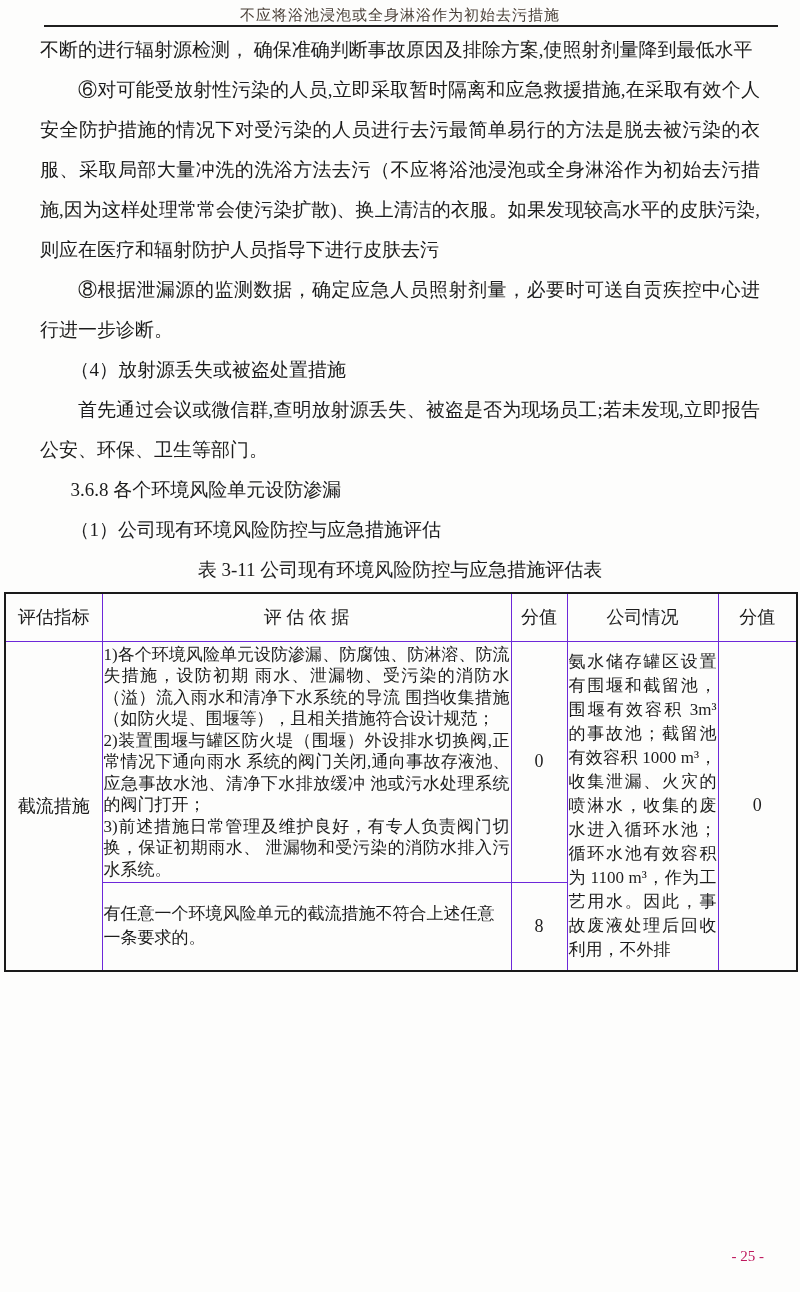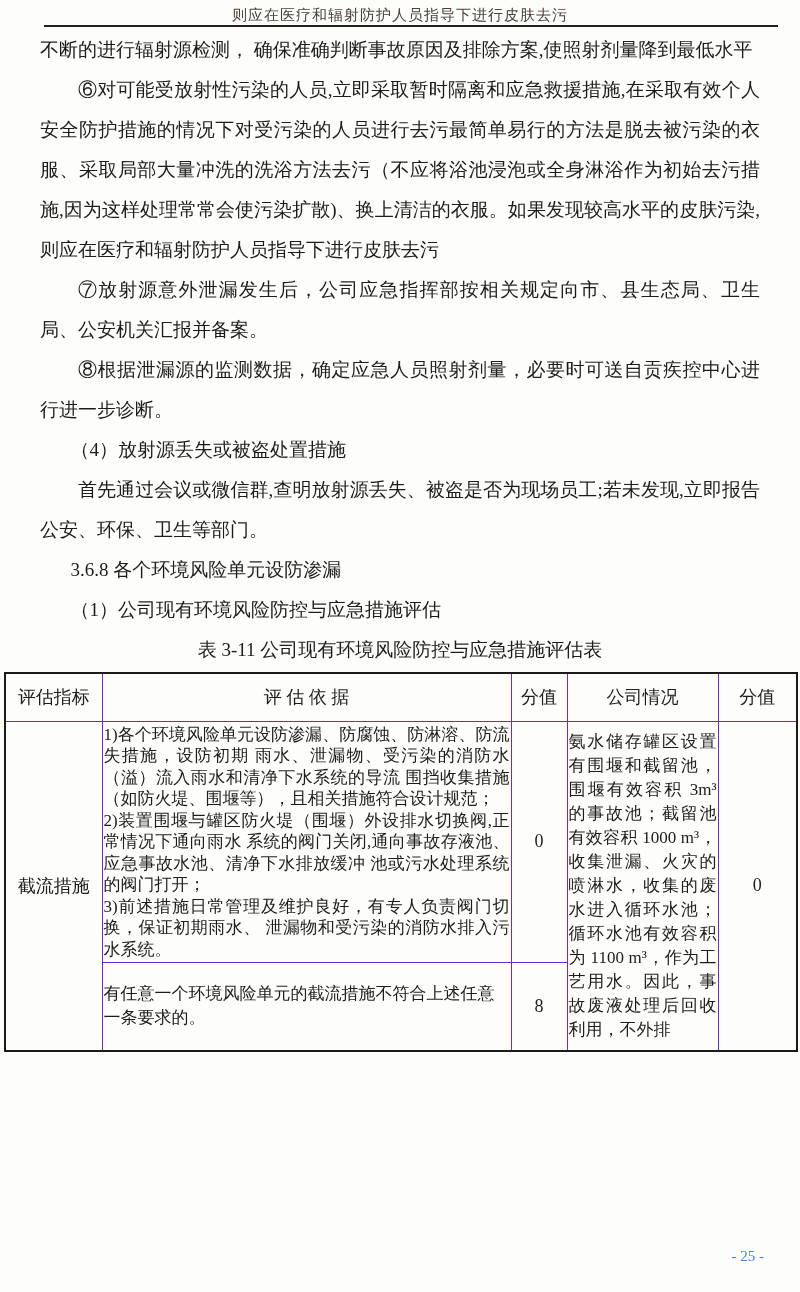--- a/index.html
+++ b/index.html
@@ -32,34 +32,33 @@
   .col1 { width:97px; } .col2 { width:409px; } .col3 { width:56px; }
   .col4 { width:151px; } .col5 { width:79px; }
   td.indicator { text-align:center; padding-left:8px; font-size:18px; }
   td.basis { vertical-align:top;margin-left:36px; }
   td.basis .item { line-height:21.5px; text-align:justify; }
   td.basis2 { vertical-align:top; }
   td.basis2 .item { line-height:24px; }
   td.score { text-align:center; font-size:18px; }
   td.company { line-height:24px; text-align:justify; padding:4px 6px; }
   .row2 { height:88px; }
-  .page-number { position:absolute; top:1248px; right:36px; font-size:15px; color:#3b82f6; }
+  .page-number { position:absolute; top:1248px; right:36px; font-size:15px; color:#be185d; }
 </style>
 </head>
 <body>
 
 <div class="page">
 
-  <div class="doc-header">则应在医疗和辐射防护人员指导下进行皮肤去污</div>
+  <div class="doc-header">不应将浴池浸泡或全身淋浴作为初始去污措施</div>
   <div class="header-rule"></div>
 
   <div class="body-block">
     <p class="para">不断的进行辐射源检测， 确保准确判断事故原因及排除方案,使照射剂量降到最低水平</p>
     <p class="para ind2">⑥对可能受放射性污染的人员,立即采取暂时隔离和应急救援措施,在采取有效个人安全防护措施的情况下对受污染的人员进行去污最简单易行的方法是脱去被污染的衣服、采取局部大量冲洗的洗浴方法去污（不应将浴池浸泡或全身淋浴作为初始去污措施,因为这样处理常常会使污染扩散)、换上清洁的衣服。如果发现较高水平的皮肤污染,则应在医疗和辐射防护人员指导下进行皮肤去污</p>
-    <p class="para ind2">⑦放射源意外泄漏发生后，公司应急指挥部按相关规定向市、县生态局、卫生局、公安机关汇报并备案。</p>
     <p class="para ind2">⑧根据泄漏源的监测数据，确定应急人员照射剂量，必要时可送自贡疾控中心进行进一步诊断。</p>
     <p class="para ind16">（4）放射源丢失或被盗处置措施</p>
     <p class="para ind2">首先通过会议或微信群,查明放射源丢失、被盗是否为现场员工;若未发现,立即报告公安、环保、卫生等部门。</p>
     <p class="para ind16">3.6.8 各个环境风险单元设防渗漏</p>
     <p class="para ind16">（1）公司现有环境风险防控与应急措施评估</p>
     <p class="caption">表 3-11 公司现有环境风险防控与应急措施评估表</p>
 
     <table class="eval">
       <colgroup>
         <col class="col1">

